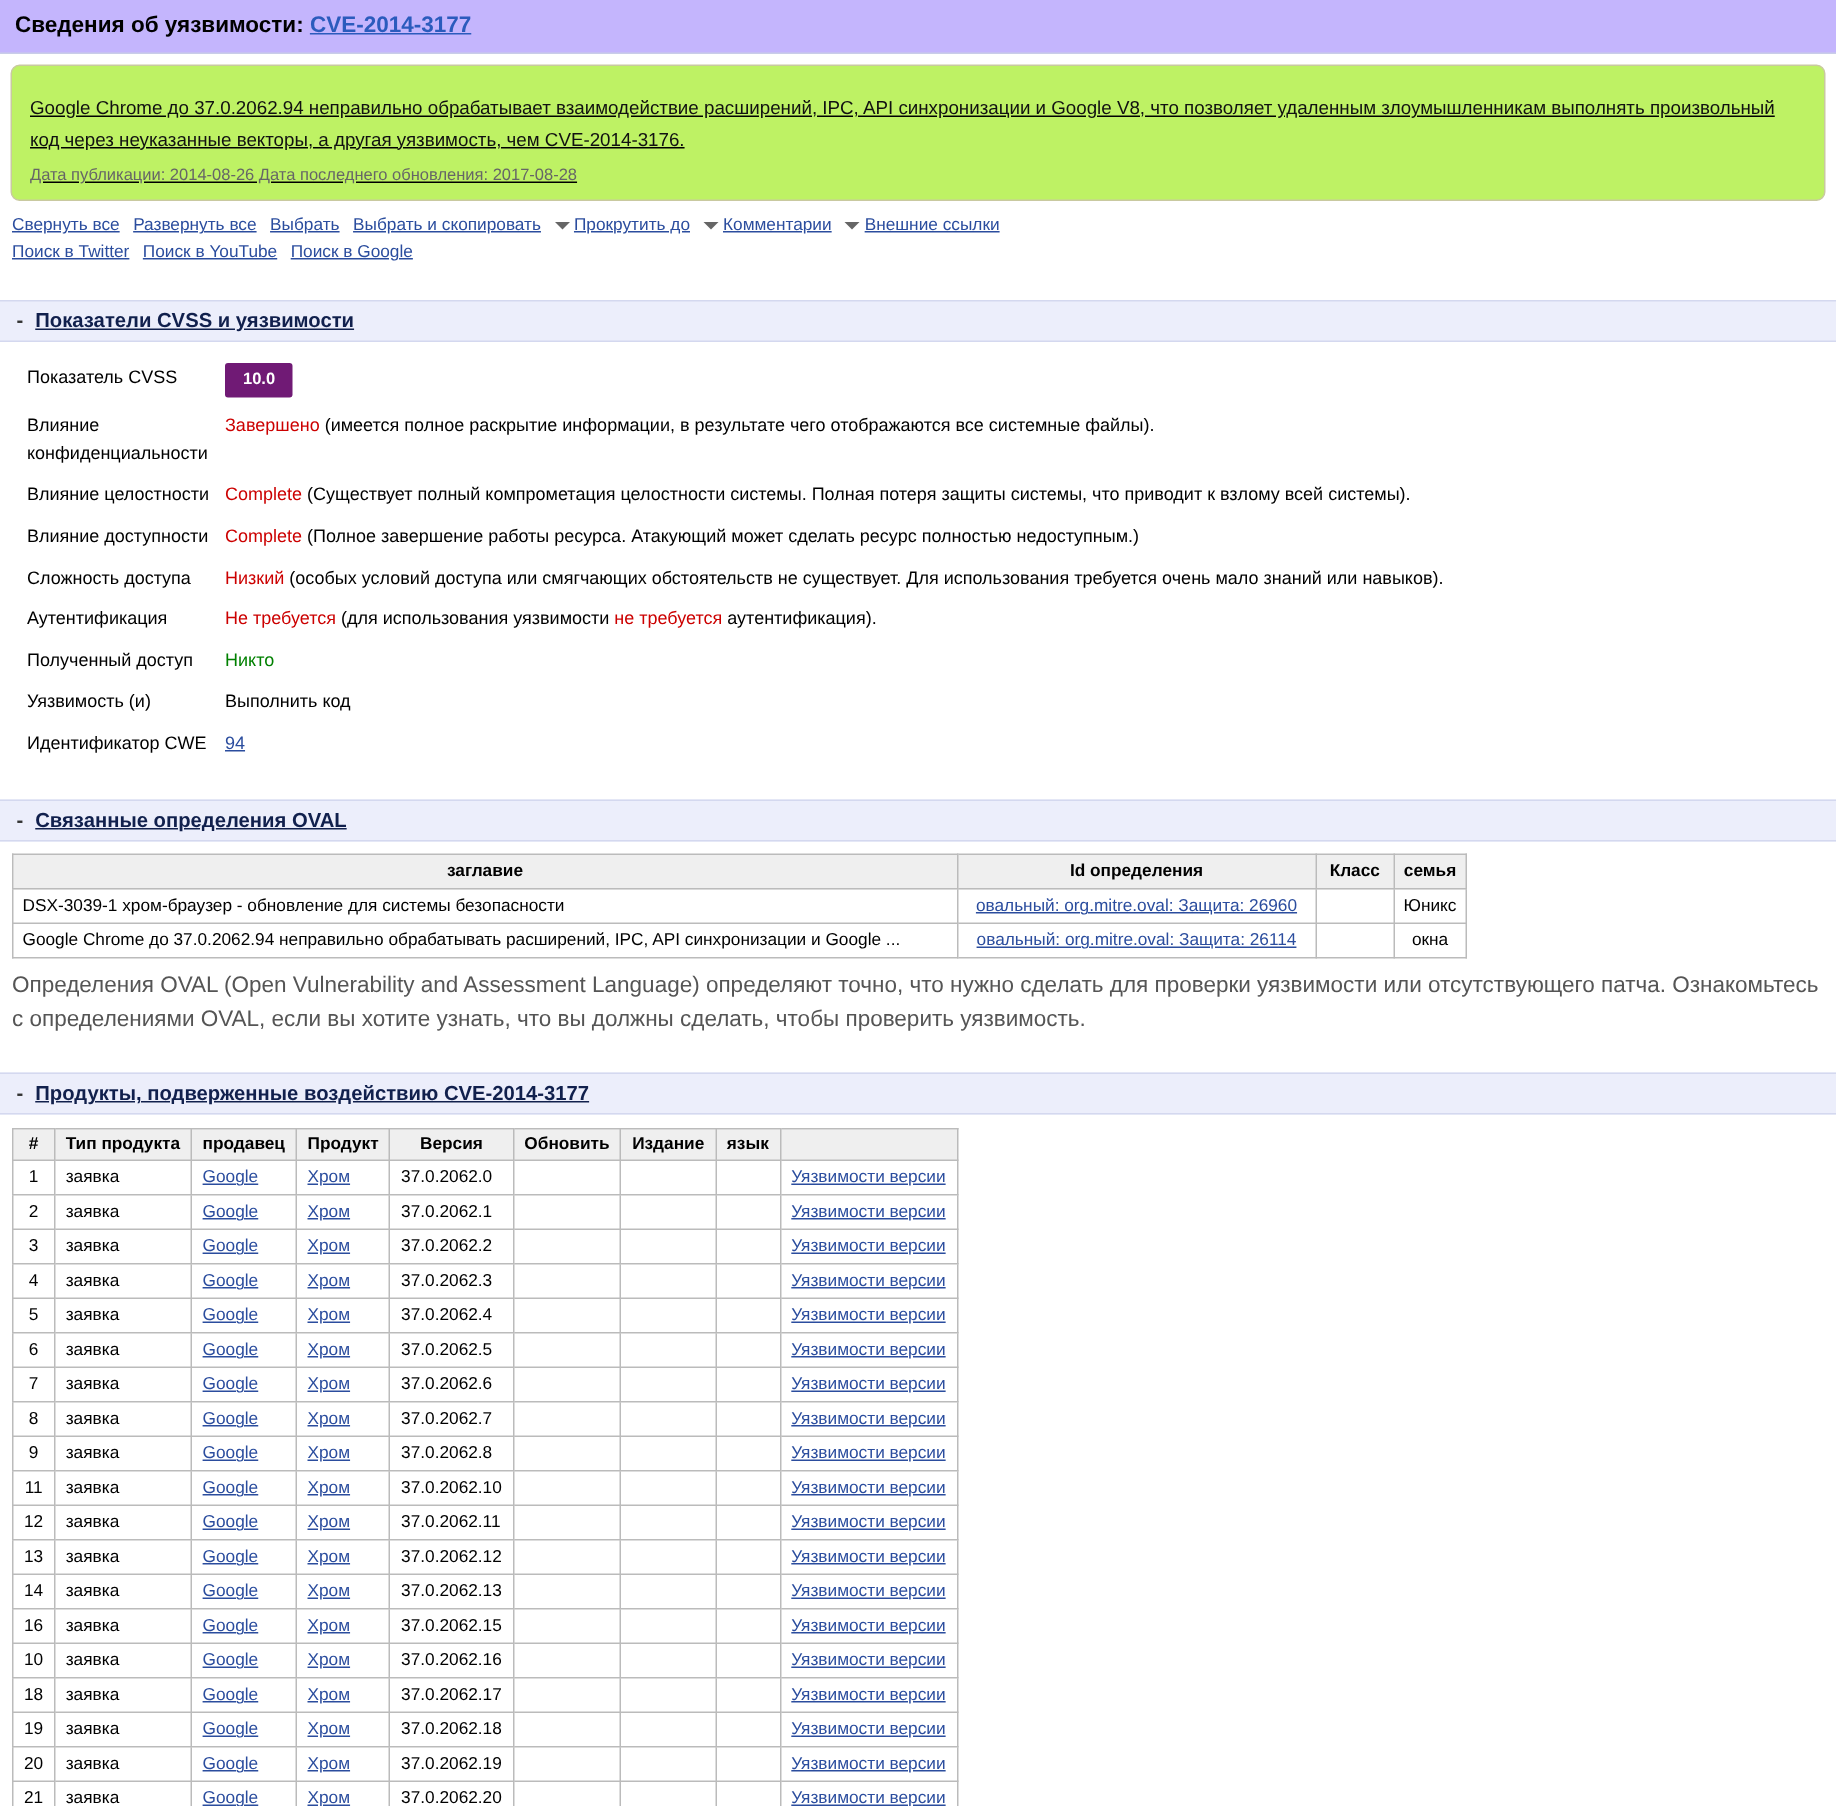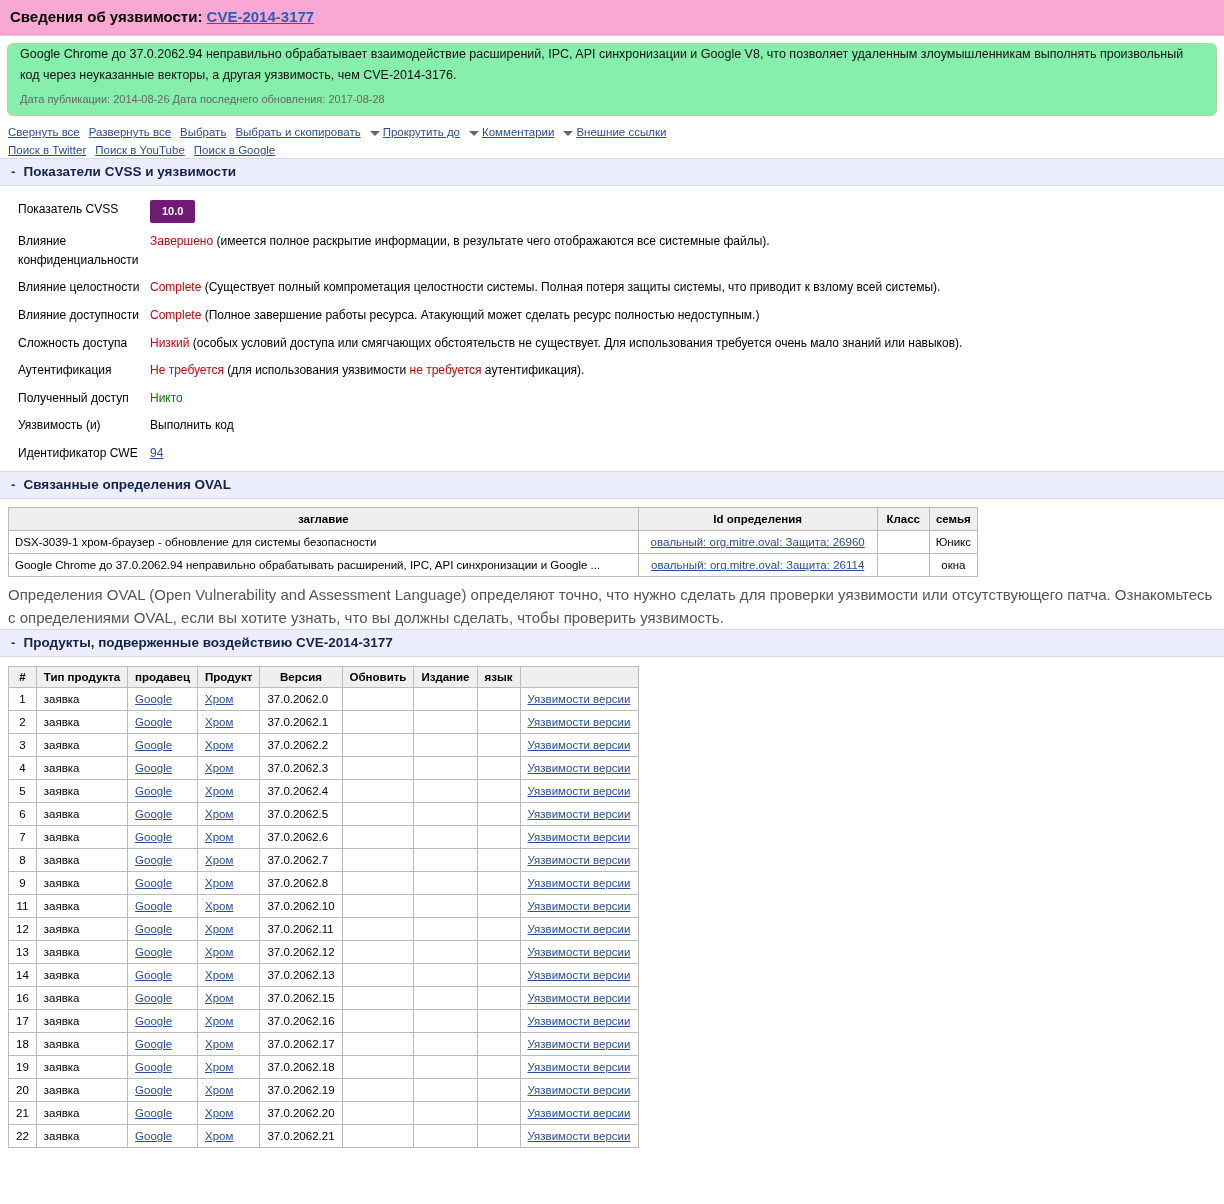--- a/index.html
+++ b/index.html
@@ -9,39 +9,40 @@
     font-family: "Liberation Sans", sans-serif;
     font-size: 12px;
     color: #000;
   }
   body { width: 1224px; }
 
   a { color: #2b4d9e; text-decoration: underline; }
 
   
   .title-bar {
-    background: #f9a8d4;
+    background: #c4b5fd;
     border-bottom: 1px solid #c9cde8;
     padding: 8px 10px 10px 10px;
     font-size: 15px;
     font-weight: bold;
   }
   .title-bar .cve-link {
     font-size: 15px;
     font-weight: bold;
     color: #2b5bbd;
   }
 
   
   .desc-panel {
     margin: 7px 7px 0 7px;
     border: 1px solid #c9c9a0;
     border-radius: 6px;
-    background: #86efac;
-    padding: 0 12px 10px 12px;
+    background: #bef264;
+    padding: 18px 12px 10px 12px;
+    text-decoration: underline;
   }
   .desc-text {
     font-size: 12.5px;
     line-height: 1.65;
     color: #111;
   }
   .desc-dates {
     margin-top: 8px;
     font-size: 11px;
     color: #666;
@@ -65,24 +66,25 @@
   }
   .toolbar-row2 { padding: 0 8px 2px 8px; font-size: 11.5px; }
   .toolbar-row2 a { margin-right: 9px; }
 
   
   .section-header {
     background: #eceefb;
     border-top: 1px solid #d4d8ef;
     border-bottom: 1px solid #d4d8ef;
     padding: 5px 8px 6px 8px;
-    margin-top: 0;
+    margin-top: 24px;
     font-size: 13.5px;
     font-weight: bold;
     color: #11204d;
+    text-decoration: underline;
   }
   .section-header .minus {
     display: inline-block;
     color: #333;
     font-weight: bold;
     margin-right: 8px;
     margin-left: 3px;
   }
 
   
@@ -437,21 +439,21 @@
           <td class="ptype">заявка</td>
           <td class="vendor"><a href="#">Google</a></td>
           <td class="product"><a href="#">Хром</a></td>
           <td class="version">37.0.2062.15</td>
           <td class="update"></td>
           <td class="edition"></td>
           <td class="lang"></td>
           <td class="vulns"><a href="#">Уязвимости версии</a></td>
         </tr>
         <tr>
-          <td class="num">17</td>
+          <td class="num">10</td>
           <td class="ptype">заявка</td>
           <td class="vendor"><a href="#">Google</a></td>
           <td class="product"><a href="#">Хром</a></td>
           <td class="version">37.0.2062.16</td>
           <td class="update"></td>
           <td class="edition"></td>
           <td class="lang"></td>
           <td class="vulns"><a href="#">Уязвимости версии</a></td>
         </tr>
         <tr>

